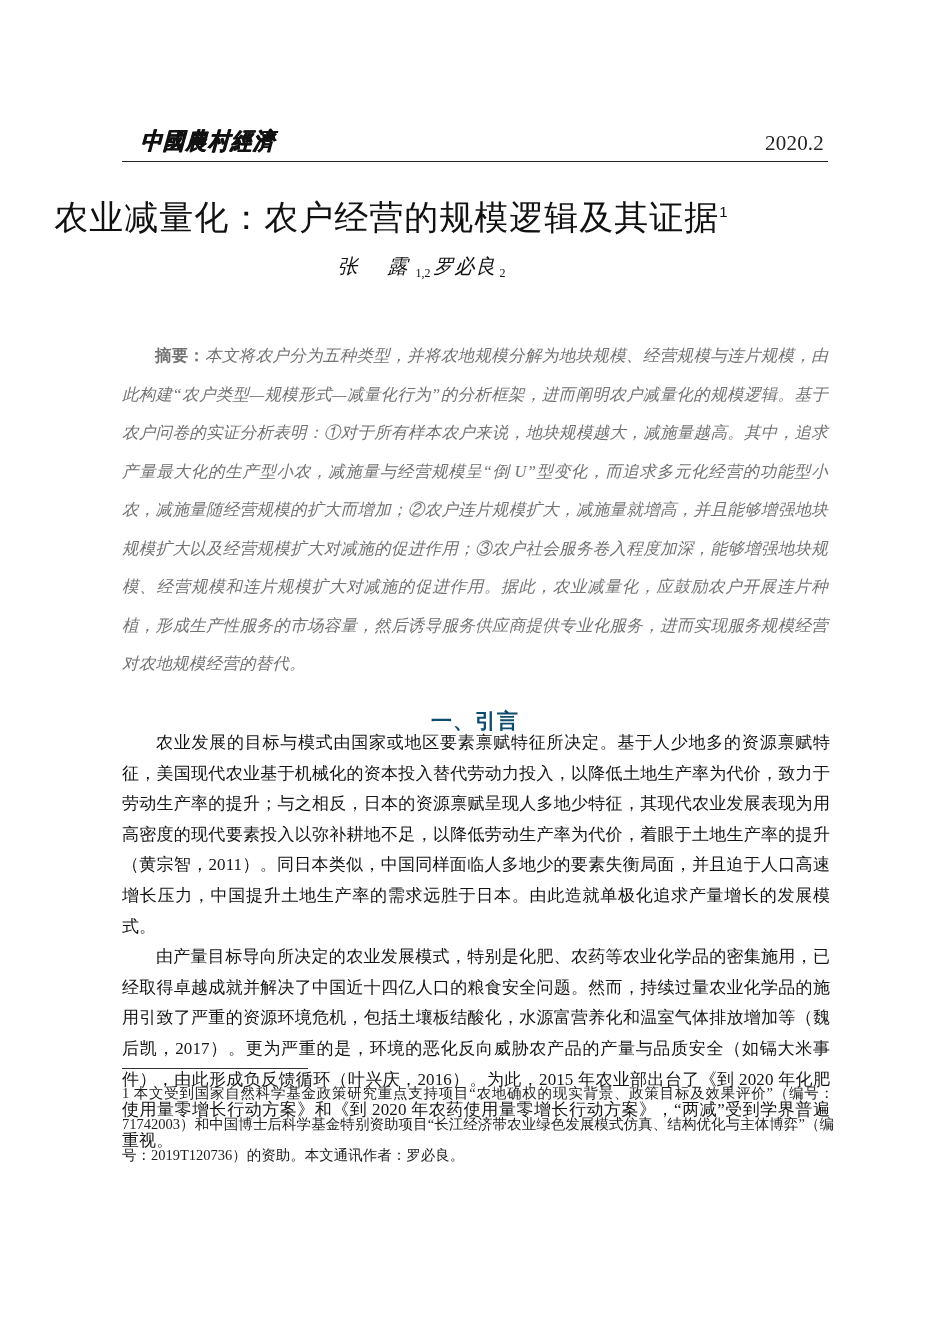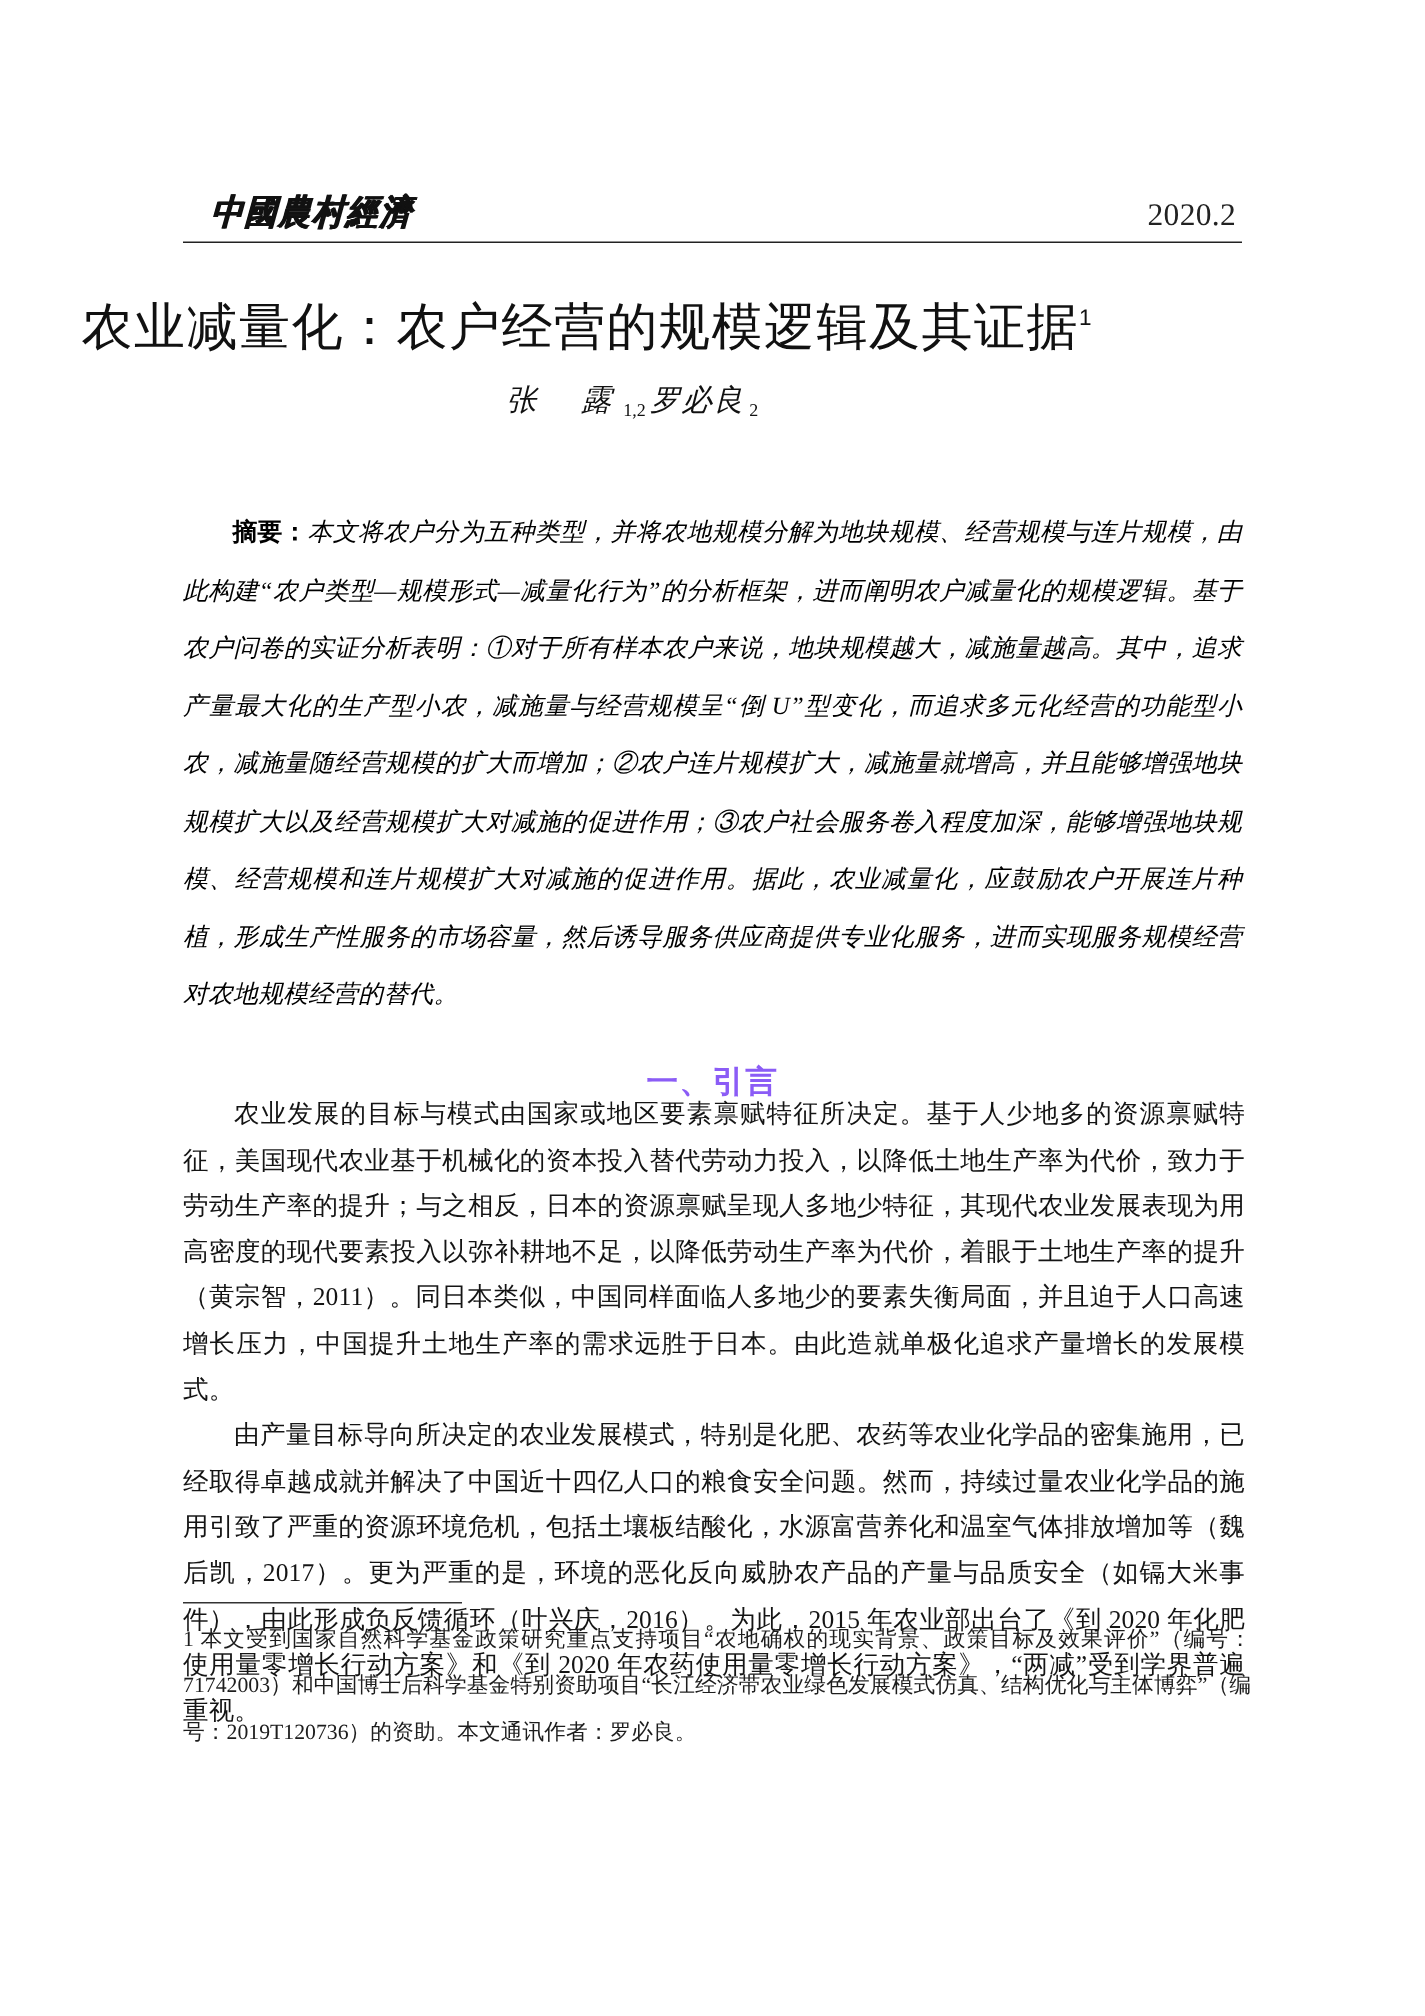--- a/index.html
+++ b/index.html
@@ -117,21 +117,21 @@
     position: absolute;
     left: 122px;
     top: 336px;
     width: 706px;
     font-family: "Liberation Serif", "DejaVu Serif", serif;
     font-style: italic;
     font-size: 16.5px;
     line-height: 38.5px;
     text-align: justify;
     text-justify: inter-ideograph;
-    color: #000000;
+    color: #737373;
     letter-spacing: 0.2px;
   }
   .abstract .lead {
     font-family: "Liberation Sans", "DejaVu Sans", sans-serif;
     font-style: normal;
     font-weight: bold;
     letter-spacing: 0;
   }
   .abstract .ind { padding-left: 33px; }
 
@@ -160,21 +160,21 @@
   
   .section-head {
     position: absolute;
     left: 0;
     top: 690px;
     width: 950px;
     text-align: center;
     font-family: "Liberation Sans", "DejaVu Sans", sans-serif;
     font-size: 21px;
     font-weight: bold;
-    color: #8b5cf6;
+    color: #0c4a6e;
     letter-spacing: 1px;
   }
 
   
   .body-text {
     position: absolute;
     left: 122px;
     top: 728px;
     width: 708px;
     font-family: "Liberation Serif", "DejaVu Serif", serif;

